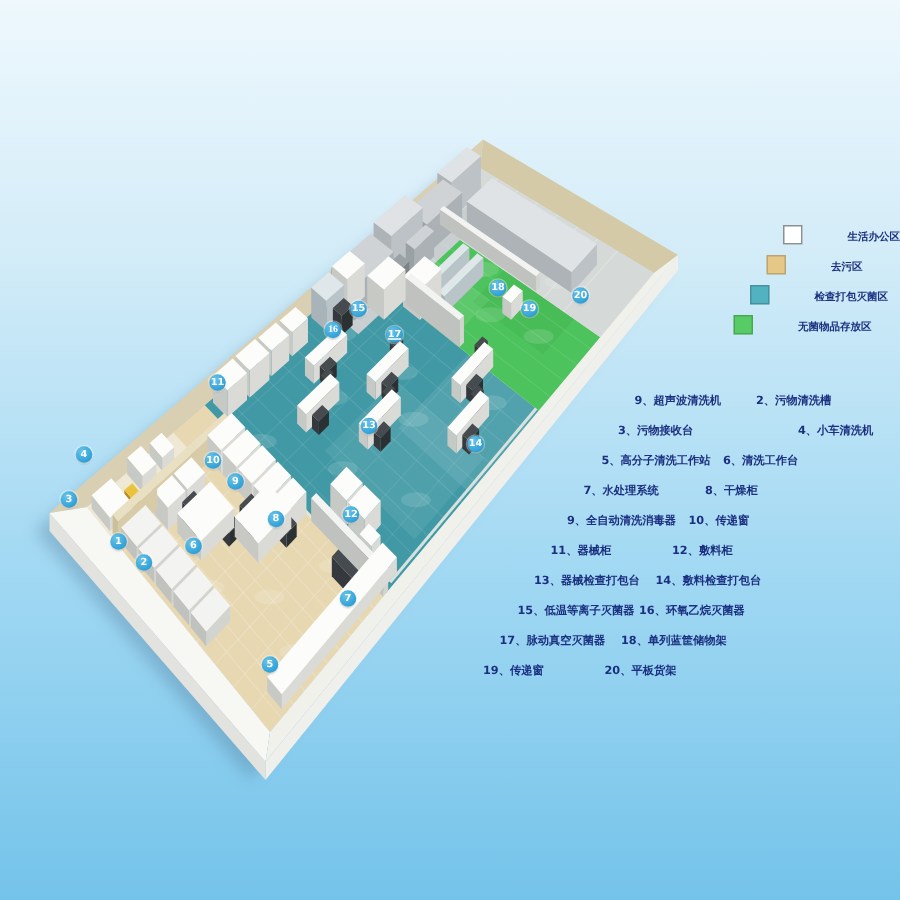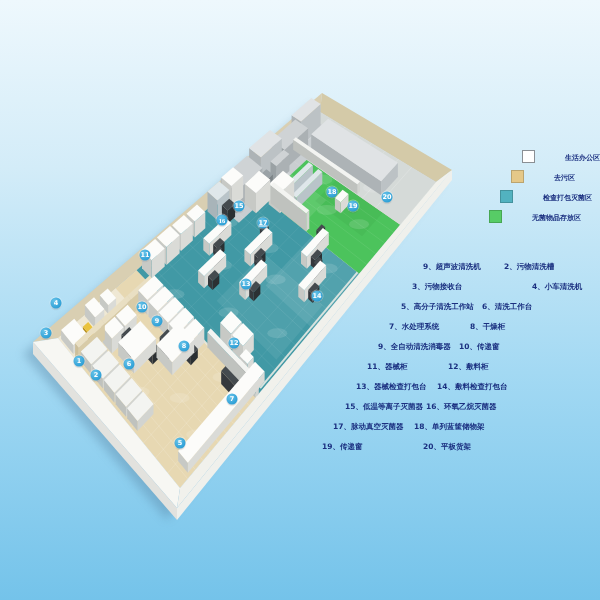--- a/index.html
+++ b/index.html
@@ -386,15 +386,15 @@
       <div class="eq-item" style="left: 459px; top: 342px;">10、传递窗</div>
       <div class="eq-item" style="left: 367px; top: 362px;">11、器械柜</div>
       <div class="eq-item" style="left: 448px; top: 362px;">12、敷料柜</div>
       <div class="eq-item" style="left: 356px; top: 382px;">13、器械检查打包台</div>
       <div class="eq-item" style="left: 437px; top: 382px;">14、敷料检查打包台</div>
       <div class="eq-item" style="left: 345px; top: 402px;">15、低温等离子灭菌器</div>
       <div class="eq-item" style="left: 426px; top: 402px;">16、环氧乙烷灭菌器</div>
       <div class="eq-item" style="left: 333px; top: 422px;">17、脉动真空灭菌器</div>
       <div class="eq-item" style="left: 414px; top: 422px;">18、单列蓝筐储物架</div>
       <div class="eq-item" style="left: 322px; top: 442px;">19、传递窗</div>
-      <div class="eq-item" style="left: 423px; top: 442px; text-align: center;">20、平板货架</div>
+      <div class="eq-item" style="left: 403px; top: 442px; text-align: center;">20、平板货架</div>
     </div>
 </div>
 
 </body></html>

